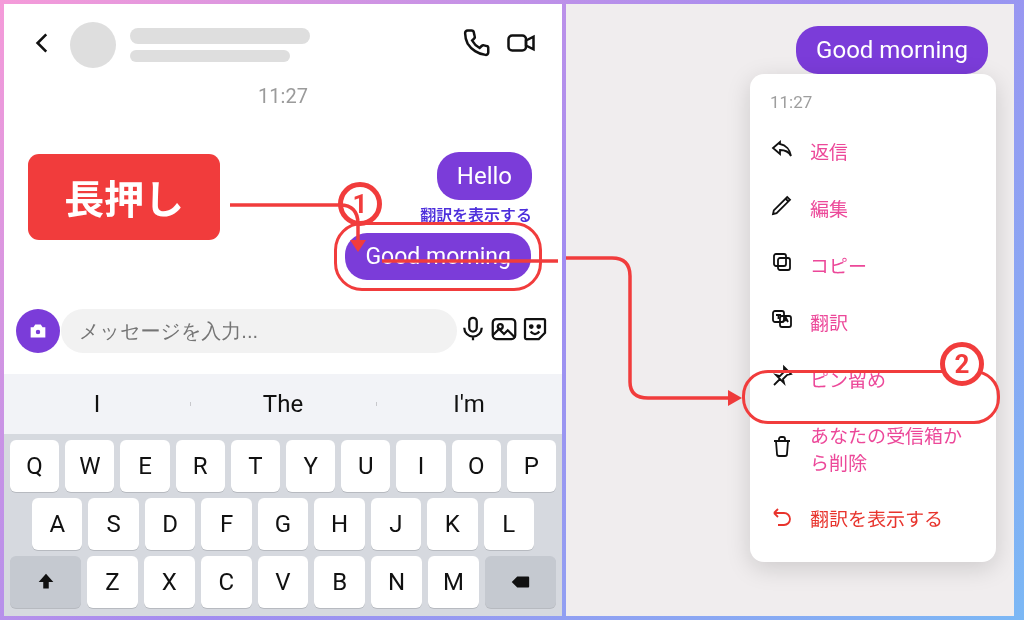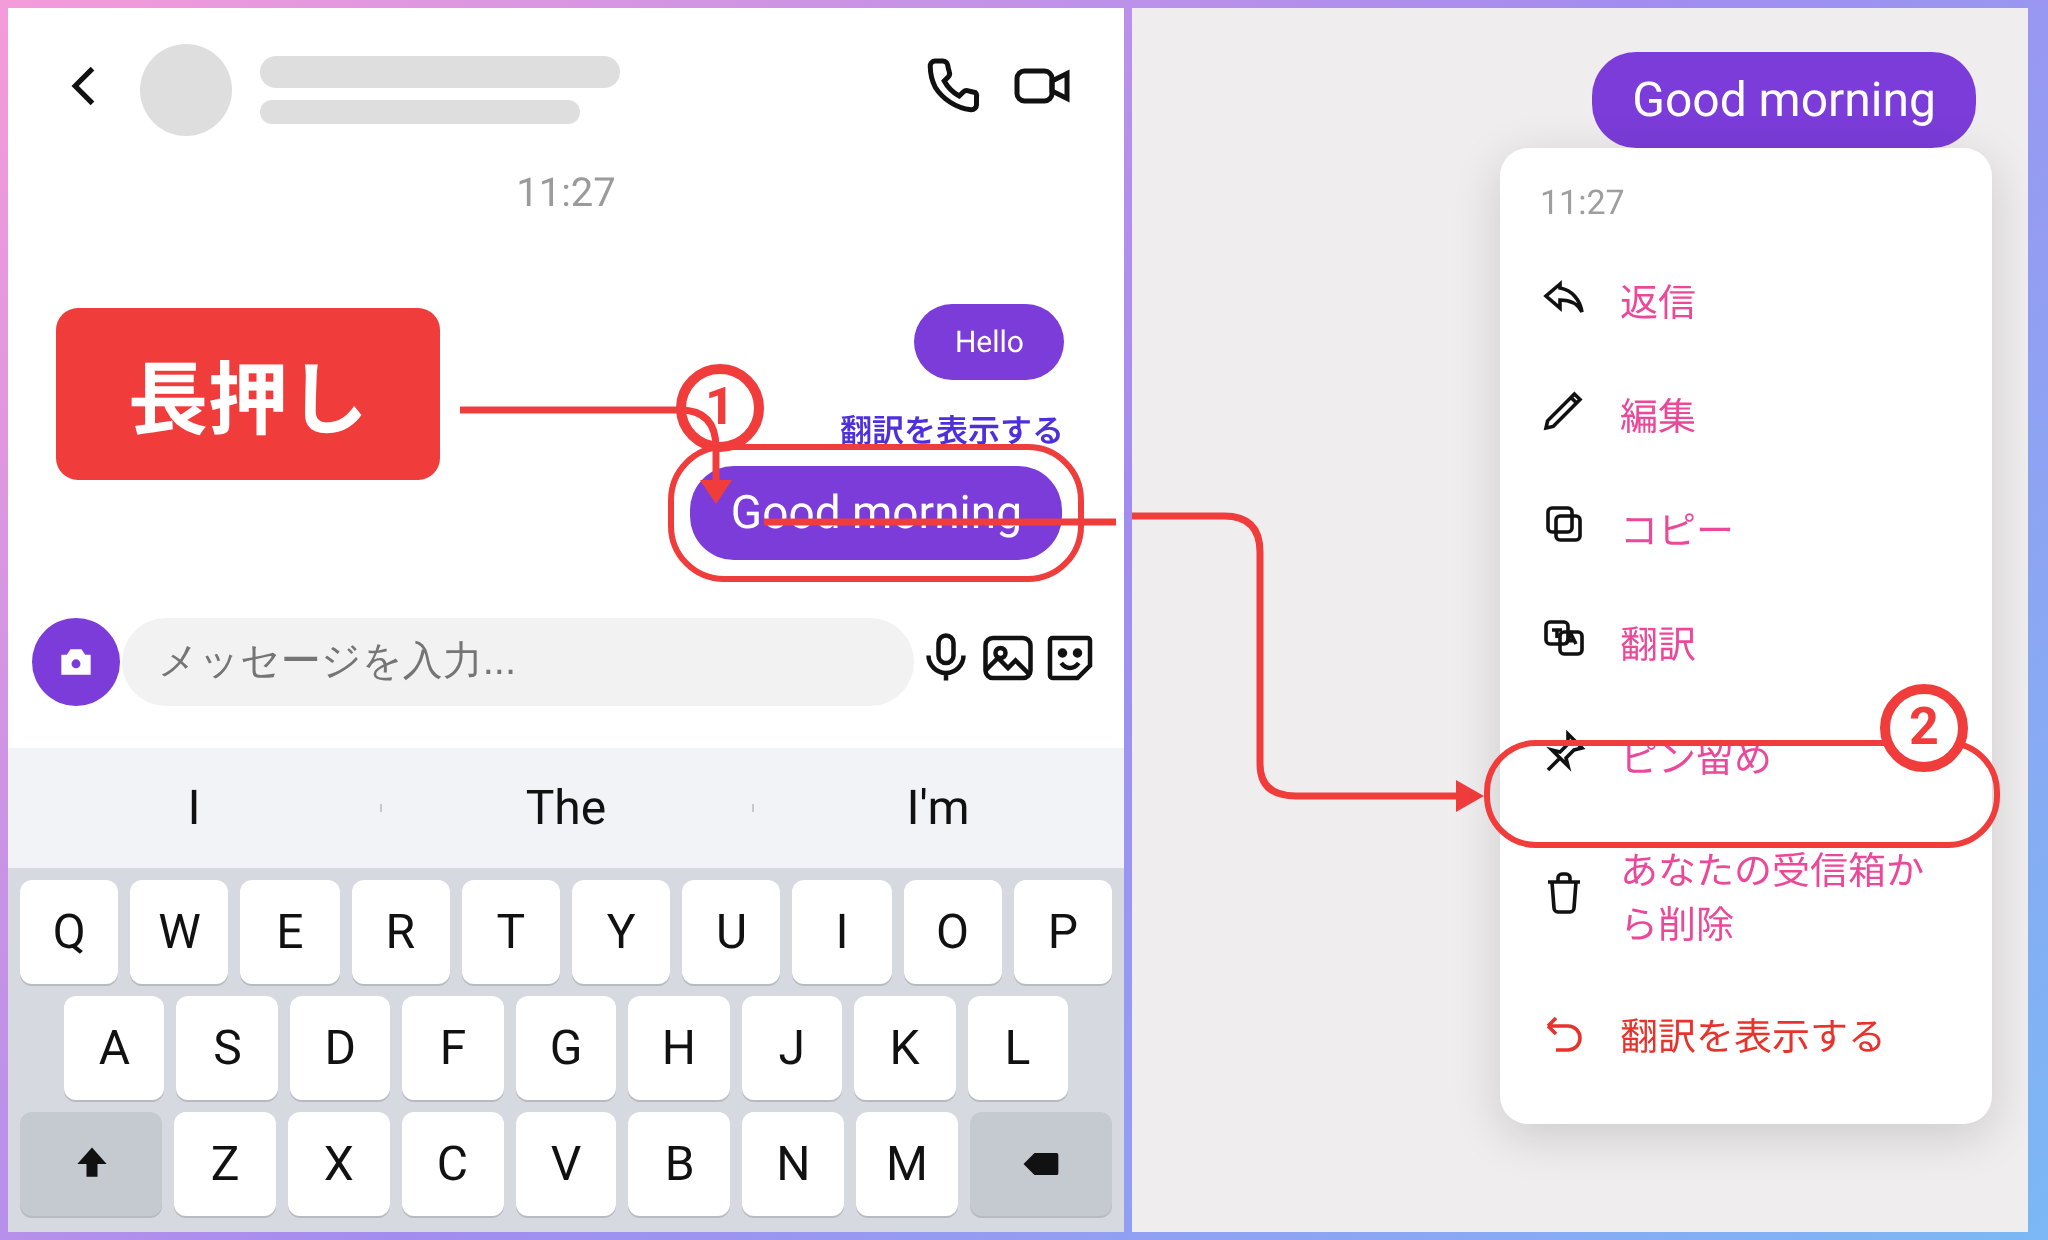--- a/index.html
+++ b/index.html
@@ -19,21 +19,21 @@
   .avatar { width:46px;height:46px;border-radius:50%;background:#dedede; }
   .name-col { flex:1; display:flex; flex-direction:column; gap:6px;}
   .name-bar{height:16px;border-radius:8px;background:#dedede;}
   .nb1{width:180px;} .nb2{width:160px;height:12px;}
   .hicon svg{width:30px;height:30px;stroke:#111;stroke-width:2;fill:none;}
 
   .ts { text-align:center;color:#9b9b9b;font-size:20px;margin-top:6px;}
 
   
   .bubble { background:#7b3cd9;color:#fff;border-radius:22px;padding:10px 20px;
-            font-size:15px; display:inline-block; }
+            font-size:24px; display:inline-block; }
   .msg1 { position:absolute; right:30px; top:148px; }
   .transhint { position:absolute; right:30px; top:198px; color:#4d2fdc;font-size:16px;font-weight:600;}
   .msg2wrap { position:absolute; right:20px; top:218px; padding:8px;
               border:3px solid #f13c3c; border-radius:28px;}
   .msg2wrap .bubble{font-size:23px;}
 
   
   .lp { position:absolute; left:24px; top:150px; background:#f13c3c;color:#fff;
         font-weight:700; font-size:40px; padding:14px 36px; border-radius:11px; }
 

